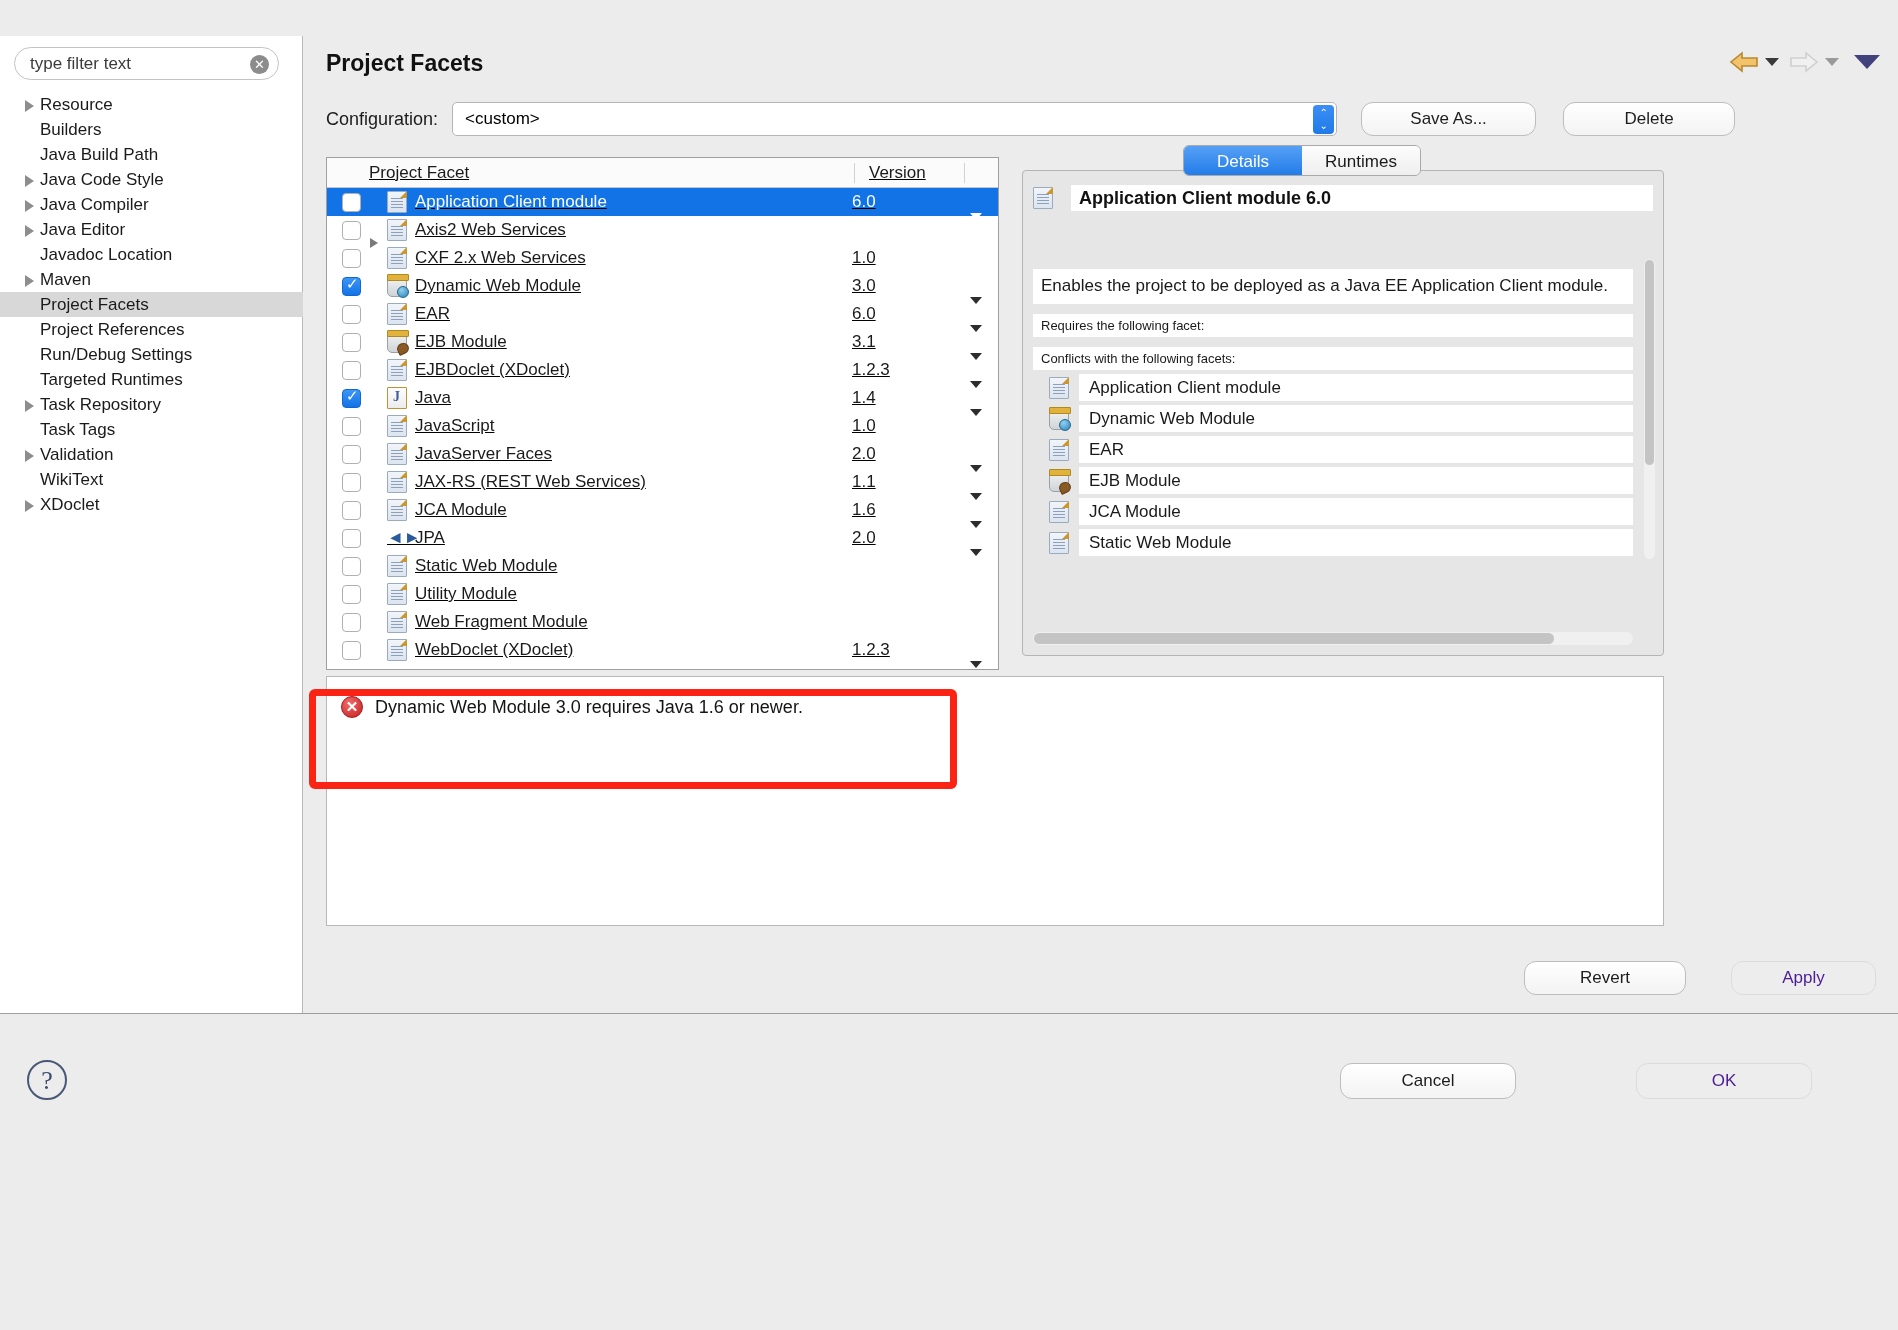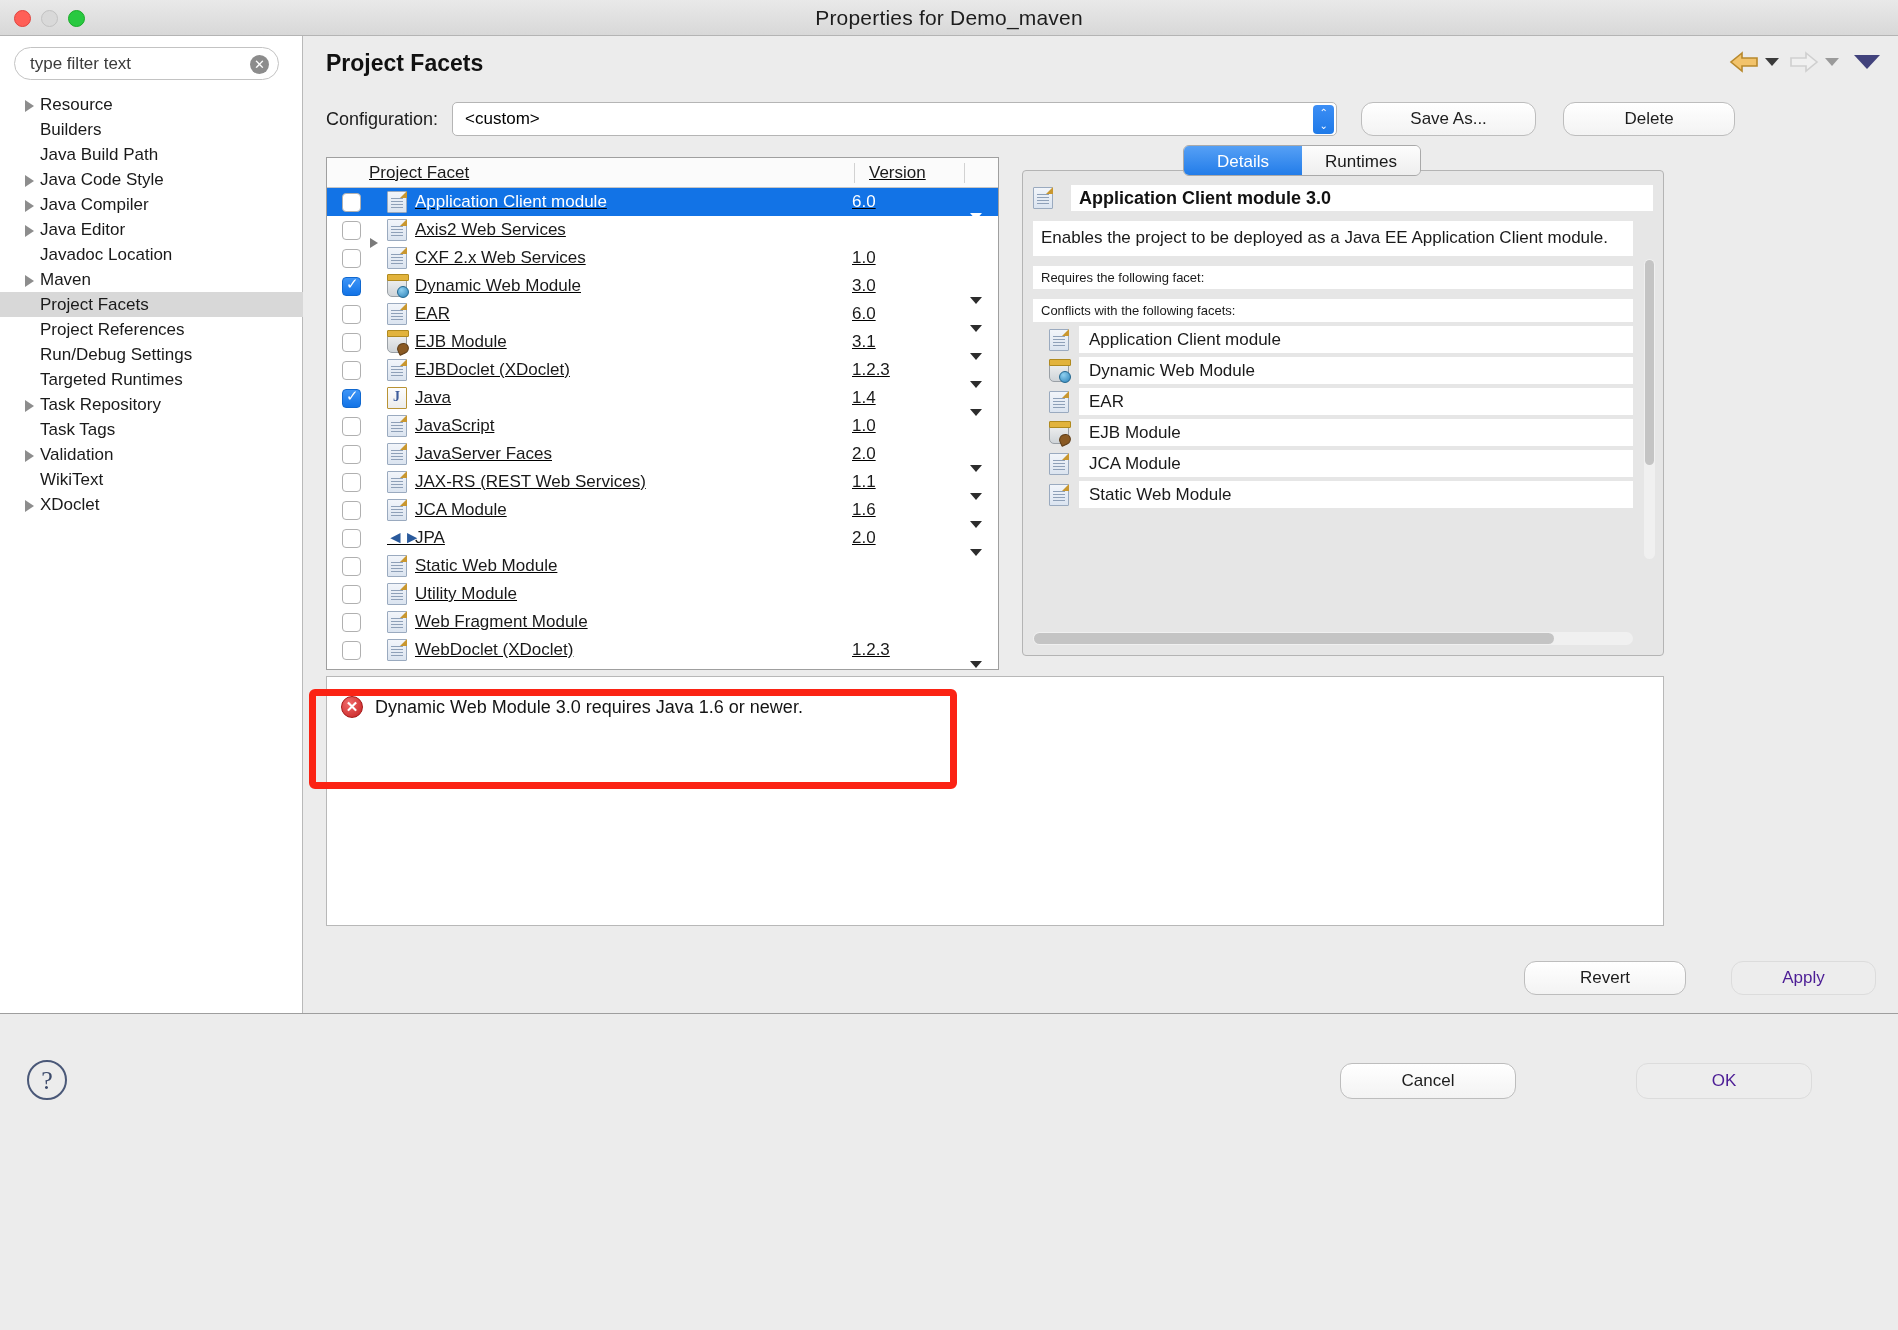--- a/index.html
+++ b/index.html
@@ -228,20 +228,21 @@
     margin-left: 10px; background: #fff; font-size: 18px; font-weight: bold;
     color: #111; flex: 1; height: 26px; line-height: 26px; padding-left: 8px;
   }
   .det-body {
     position: absolute; left: 10px; top: 50px; width: 600px; height: 380px;
     overflow: hidden;
   }
   .det-desc {
     background: #fff; font-size: 17px; color: #1a1a1a; line-height: 25px;
     padding: 4px 8px 6px 8px;
+    margin-top: 48px;
   }
   .det-section {
     background: #fff; font-size: 13px; color: #1a1a1a; margin-top: 10px;
     padding: 4px 8px; 
   }
   .det-item {
     display: flex; align-items: center; margin-top: 4px; height: 27px;
   }
   .det-item .ficon { margin-left: 16px; margin-right: 10px; }
   .det-item .lbl {
@@ -302,28 +303,20 @@
     font-family: "Liberation Serif", serif;
   }
   .btn-cancel { position: absolute; right: 382px; top: 49px; width: 176px; height: 36px; }
   .btn-ok     { position: absolute; right: 86px;  top: 49px; width: 176px; height: 36px; }
 </style>
 </head>
 <body>
 
 <div class="window">
 
-  <div class="titlebar">
-    <div class="traffic">
-      <div class="dot red"></div>
-      <div class="dot yellow"></div>
-      <div class="dot green"></div>
-    </div>
-    <div class="title-text">Properties for Demo_maven</div>
-  </div>
 
   <div class="leftpane">
     <div class="filterbox">
       <input type="text" placeholder="type filter text" style="">
       <div class="clear-icon">✕</div>
     </div>
     <div class="tree" id="tree">
         <div class="tree-item">
           <span class="tw has"></span>
           <span>Resource</span>
@@ -576,21 +569,21 @@
         </div>
     </div>
 
     <div class="details-panel">
       <div class="tabs" id="det-tabs">
           <div class="tab active">Details</div>
           <div class="tab">Runtimes</div>
         </div>
       <div class="det-title-row">
         <span class="ficon doc"></span>
-        <span class="det-title">Application Client module 3.0</span>
+        <span class="det-title">Application Client module 6.0</span>
       </div>
       <div class="det-body">
         <div class="det-desc">Enables the project to be deployed as a Java EE Application Client module.</div>
         <div class="det-section">Requires the following facet:</div>
         <div class="det-section">Conflicts with the following facets:</div>
         <div id="conf-list">
             <div class="det-item">
               <span class="ficon doc"></span>
               <span class="lbl">Application Client module</span>
             </div>

